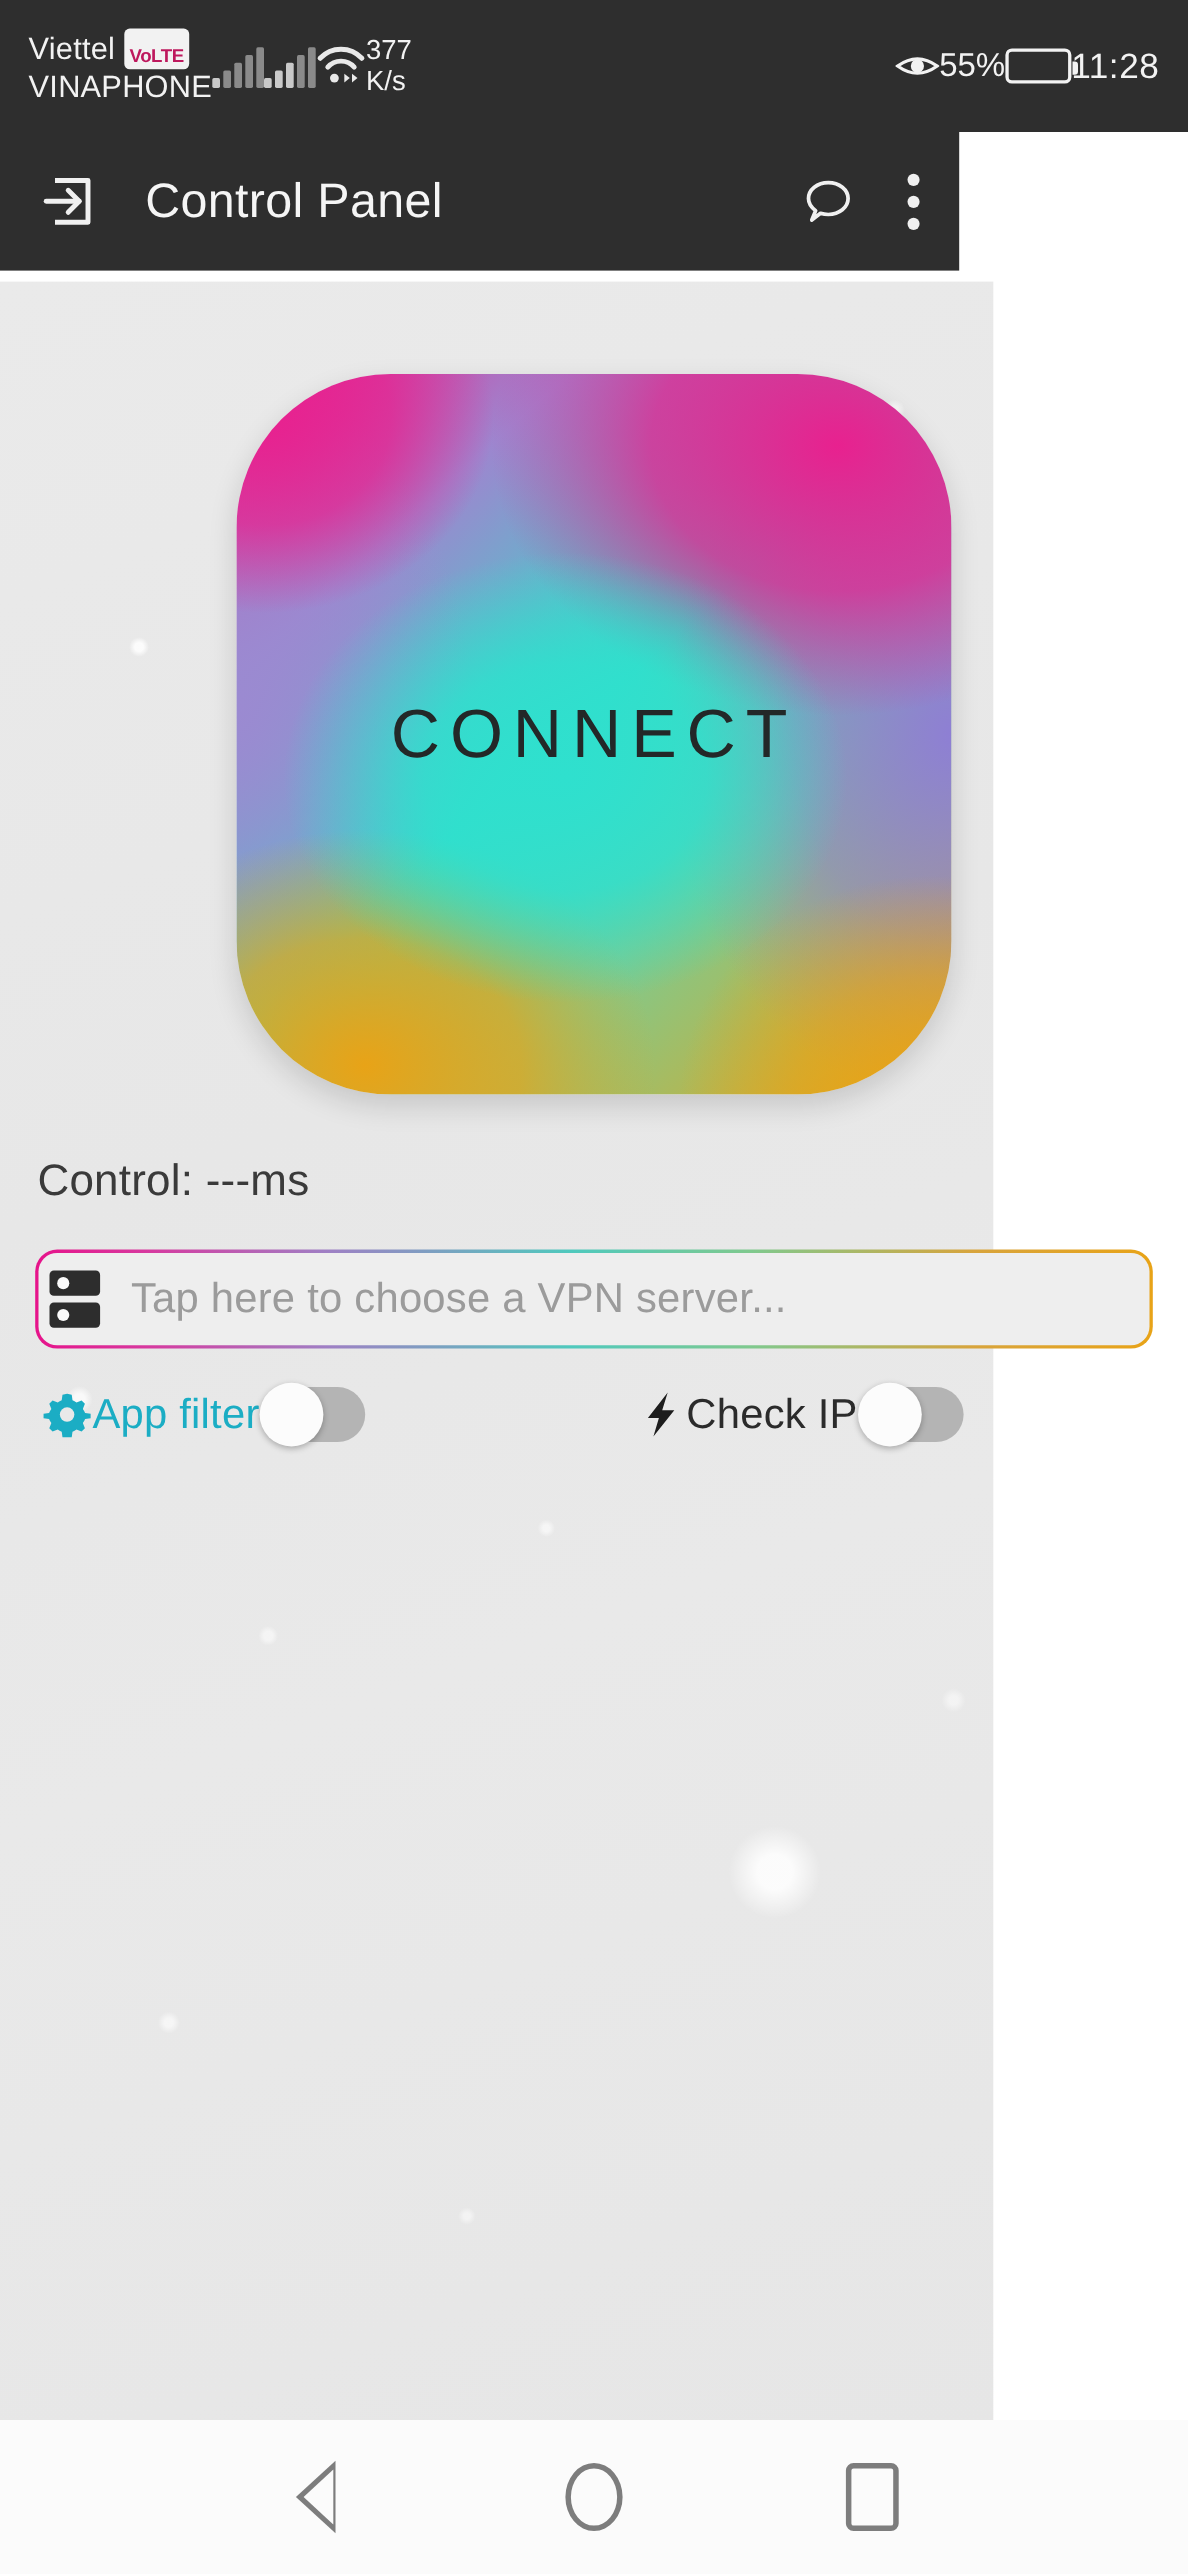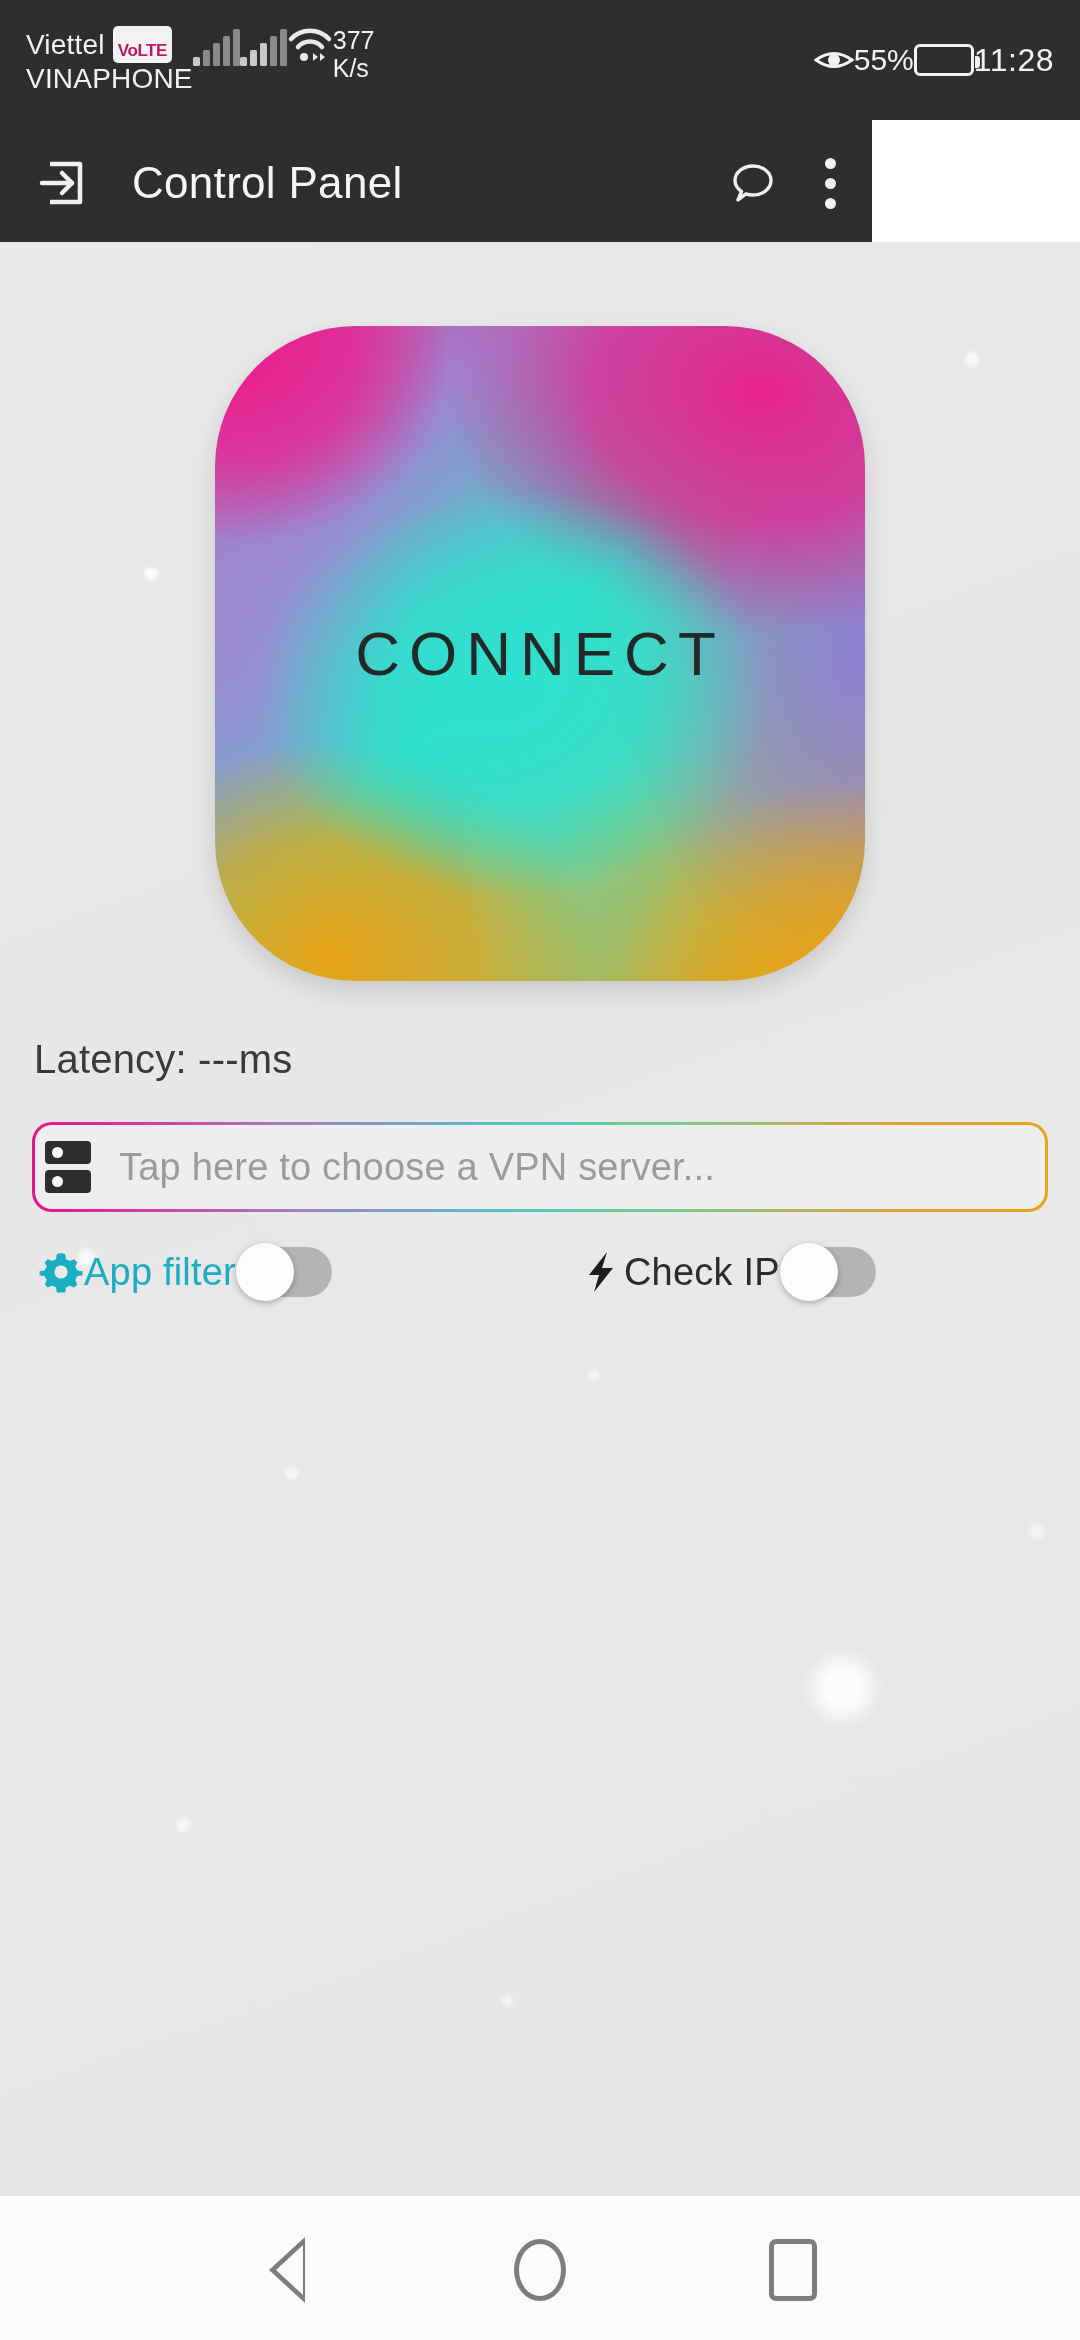--- a/index.html
+++ b/index.html
@@ -16,21 +16,21 @@
   }
 
   
   .statusbar {
     position:absolute; top:0; left:0;
     width:1080px; height:120px;
     background:#2e2e2e;
     display:flex; align-items:center;
     padding:0 26px;
   }
-  .sb-left { display:flex; }
+  .sb-left { display:flex; align-items:center; }
   .carriers {
     display:flex; flex-direction:column; justify-content:center;
     line-height:1.12;
   }
   .carrier-row { display:flex; align-items:center; gap:8px; }
   .carrier-name {
     color:#f2f2f2; font-size:28px; letter-spacing:0.2px;
     font-family:"Liberation Sans", sans-serif;
   }
   .volte-badge {
@@ -83,22 +83,22 @@
     color:#f5f5f5; font-size:44px; font-weight:400;
     margin-left:42px; letter-spacing:0.3px;
   }
   .appbar-actions { margin-left:auto; display:flex; align-items:center; gap:48px; }
   .chat-icon { width:46px; height:46px; }
   .kebab { width:12px; display:flex; flex-direction:column; gap:9px; align-items:center; }
   .kebab i { width:11px; height:11px; border-radius:50%; background:#f0f0f0; display:block; }
 
   
   .content {
-    position:absolute; top:242px; left:0;
-    width:1080px; height:1954px;
+    position:absolute; top:256px; left:0;
+    width:903px; height:1954px;
     background:
       radial-gradient(circle at 14% 17%, rgba(255,255,255,.85) 0 4px, rgba(255,255,255,0) 9px),
       radial-gradient(circle at 41% 9%, rgba(255,255,255,.8) 0 5px, rgba(255,255,255,0) 11px),
       radial-gradient(circle at 73% 26%, rgba(255,255,255,.6) 0 4px, rgba(255,255,255,0) 9px),
       radial-gradient(circle at 90% 6%, rgba(255,255,255,.7) 0 4px, rgba(255,255,255,0) 10px),
       radial-gradient(circle at 8%  52%, rgba(255,255,255,.75) 0 5px, rgba(255,255,255,0) 12px),
       radial-gradient(circle at 27% 63%, rgba(255,255,255,.55) 0 4px, rgba(255,255,255,0) 9px),
       radial-gradient(circle at 55% 58%, rgba(255,255,255,.6) 0 3px, rgba(255,255,255,0) 8px),
       radial-gradient(circle at 84% 47%, rgba(255,255,255,.5) 0 4px, rgba(255,255,255,0) 10px),
       radial-gradient(circle at 17% 81%, rgba(255,255,255,.6) 0 4px, rgba(255,255,255,0) 10px),
@@ -309,21 +309,21 @@
   </div>
 
   <div class="content">
 
     <div class="connect-wrap">
       <div class="connect-btn">
         <span class="connect-label">CONNECT</span>
       </div>
     </div>
 
-    <div class="latency">Latency: ---ms</div>
+    <div class="latency">Control: ---ms</div>
 
     <div class="server-picker">
       <div class="server-inner">
         <span class="server-icon">
           <span class="blade">
               <i></i>
             </span>
           <span class="blade">
               <i></i>
             </span>

